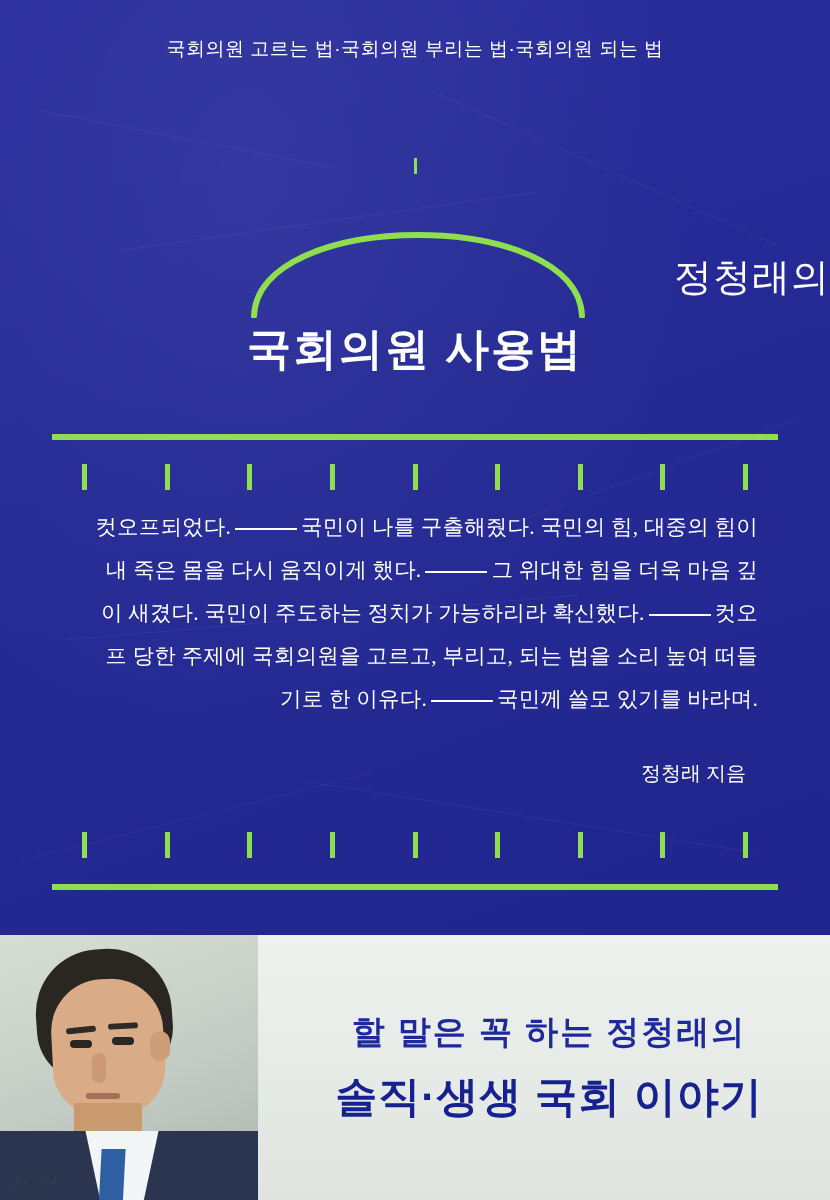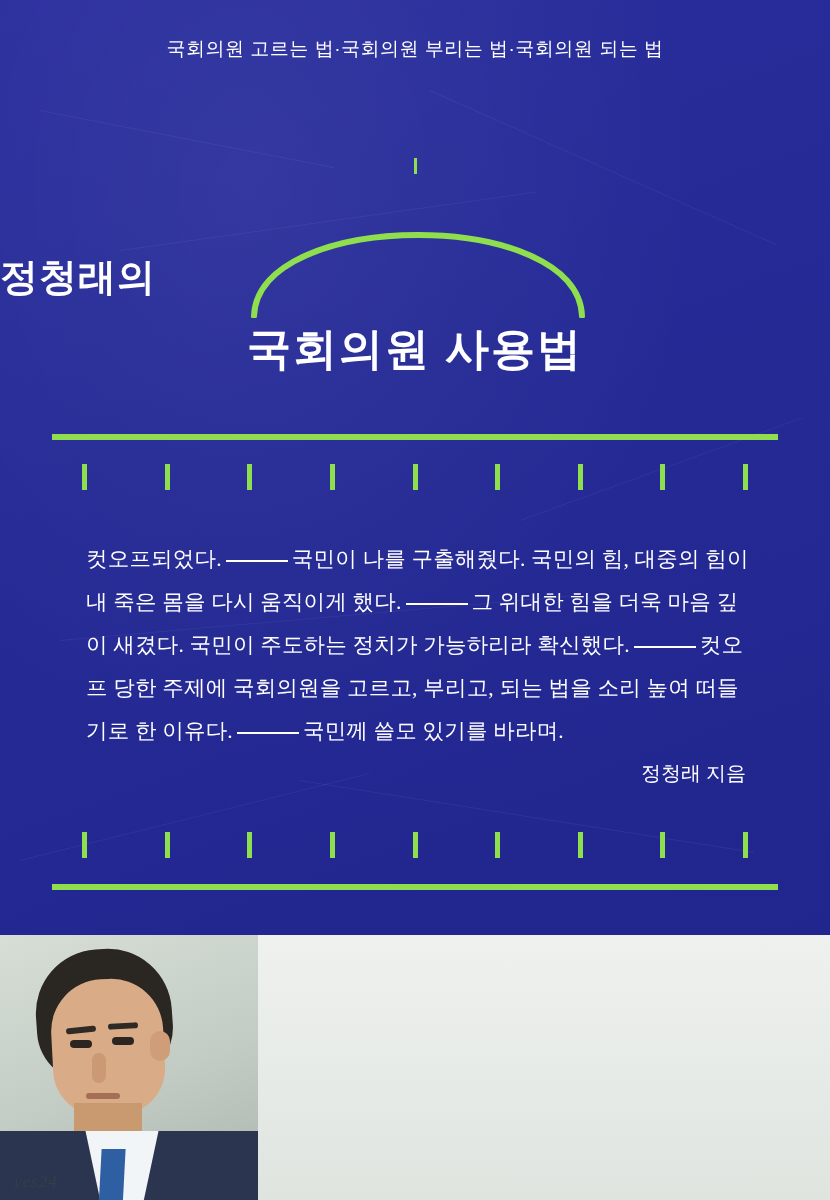--- a/index.html
+++ b/index.html
@@ -66,24 +66,24 @@
     width: 3px;
     height: 16px;
     background: #8ede4e;
   }
 
   .title-sub {
     position: absolute;
     left: 0;
     top: 252px;
     width: 830px;
-    text-align: left;
+    text-align: right;
     color: #ffffff;
     font-size: 38px;
-    font-weight: 700;
+    font-weight: 400;
     letter-spacing: 1px;
   }
   .title-main {
     position: absolute;
     left: 0;
     top: 325px;
     width: 830px;
     text-align: center;
     color: #ffffff;
     font-size: 44px;
@@ -118,27 +118,28 @@
   .tick {
     width: 5px;
     height: 26px;
     background: #8ede4e;
   }
 
   
   .blurb {
     position: absolute;
     left: 86px;
-    top: 538px;
+    top: 506px;
     width: 672px;
     color: #ffffff;
     font-size: 21.5px;
     line-height: 2.0;
     letter-spacing: 0.2px;
     font-family: "Liberation Serif", serif;
+    text-align: right;
   }
   .blurb .gap {
     display: inline-block;
     width: 62px;
     border-bottom: 2px solid #ffffff;
     margin: 0 4px;
     vertical-align: 4px;
     height: 16px;
   }
   .author {
@@ -360,17 +361,21 @@
       <div class="ph-eye-r"></div>
       <div class="ph-nose"></div>
       <div class="ph-mouth"></div>
       <div class="ph-neck"></div>
       <div class="ph-shirt"></div>
       <div class="ph-jacket-l"></div>
       <div class="ph-jacket-r"></div>
       <div class="ph-tie"></div>
     </div>
 
+    <div class="tagline">
+      <div class="tagline-1">할 말은 꼭 하는 정청래의</div>
+      <div class="tagline-2">솔직·생생 국회 이야기</div>
+    </div>
 
     <div class="watermark">yes24</div>
   </div>
 
 </div>
 
 </body></html>

